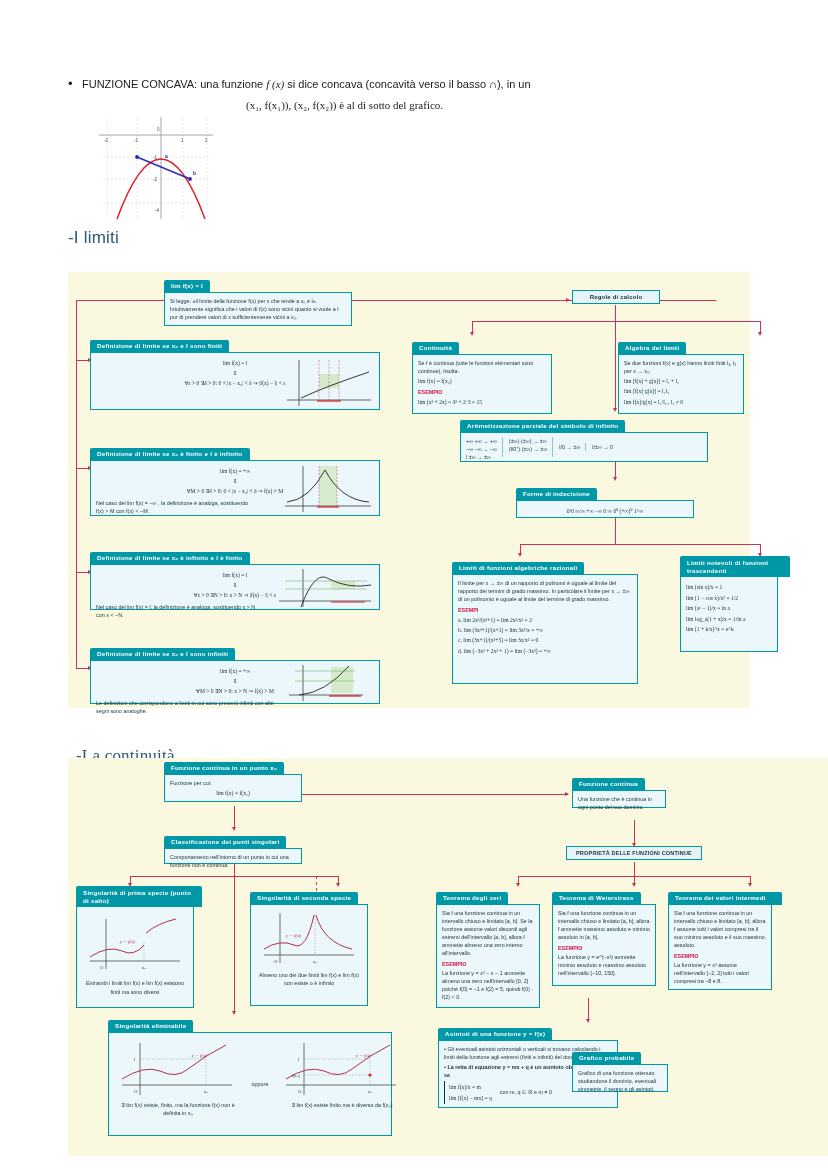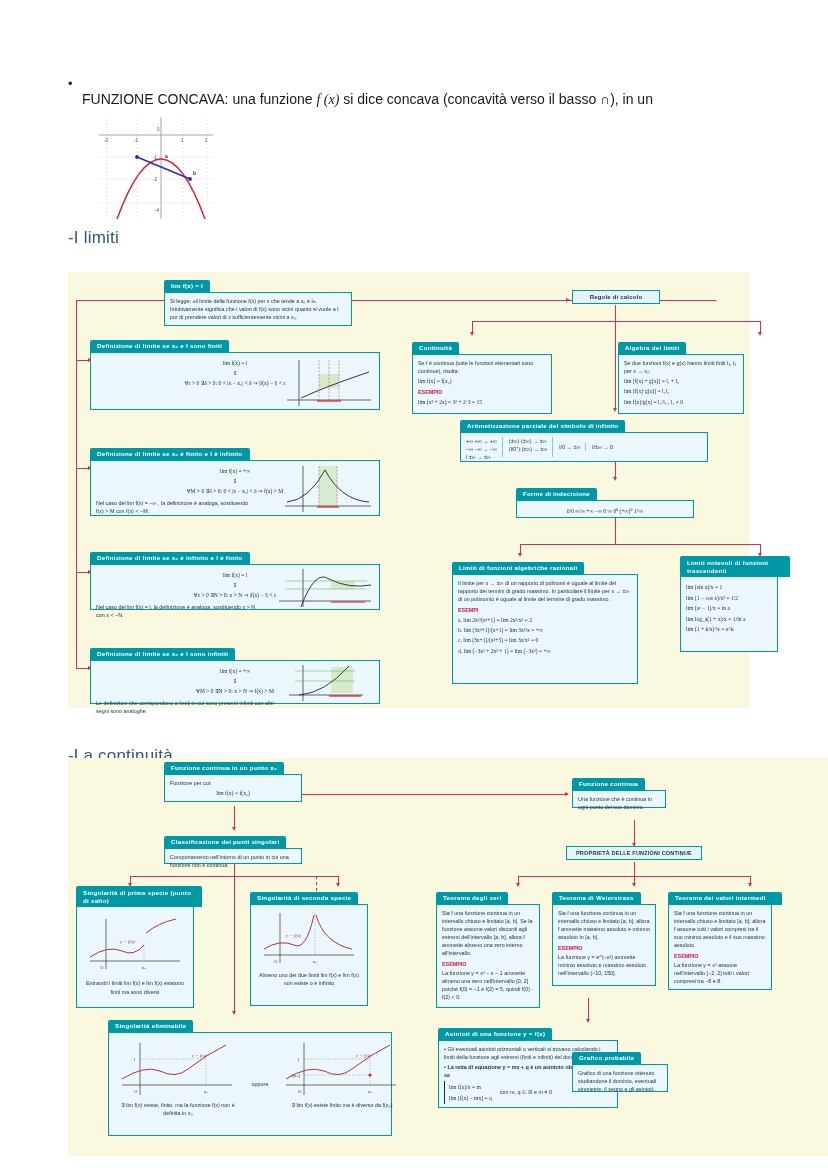--- a/index.html
+++ b/index.html
@@ -5,31 +5,31 @@
   html,body{margin:0;padding:0;}
   body{
     width:828px;height:1171px;background:#ffffff;
     font-family:"Liberation Sans", sans-serif;
     color:#111;overflow:hidden;position:relative;
   }
   
   .note{position:absolute;left:68px;top:74px;width:748px;}
   .note-line{display:flex;align-items:flex-start;}
   .bullet{width:14px;font-size:13px;line-height:20px;color:#222;flex:none;}
-  .note-body{font-size:14px;line-height:21px;color:#1a1a1a;margin-top:15px;}
+  .note-body{font-size:11px;line-height:21px;color:#1a1a1a;}
   .note-l2,.note-l3{margin-left:164px;}
   .mi{font-family:"Liberation Serif", serif;font-style:italic;}
   .mr{font-family:"Liberation Serif", serif;font-style:normal;}
   
   .parabola{position:absolute;left:95px;top:113px;width:122px;height:108px;}
 
   
   .sec-h{position:absolute;font-size:17px;color:#2f5874;letter-spacing:.2px;}
   #sec-limiti{left:68px;top:228px;}
-  #sec-cont{left:68px;top:746px;}
+  #sec-cont{left:76px;top:746px;font-family:Liberation Serif, serif;}
 
   
   .panel{position:absolute;background:#fbf8e0;}
   #panel-limiti{left:68px;top:272px;width:682px;height:436px;}
   #panel-cont{left:68px;top:760px;width:862px;height:0px;}
   #panel-cont{left:68px;top:758px;width:862px;height:400px;}
 
   
   .node{position:absolute;box-sizing:border-box;}
   .node .hdr{
@@ -68,20 +68,21 @@
   .mini{position:absolute;}
 </style>
 </head>
 <body>
 
 <div class="note">
   <div class="note-line">
     <span class="bullet">•</span>
     <div class="note-body">
       <span>FUNZIONE CONCAVA</span><span>: una funzione </span><span class="mi">f (x)</span><span> si dice concava (concavità verso il basso ∩), in un</span>
+      <div class="note-l3 mr">(x₁, f(x₁)), (x₂, f(x₂)) è al di sotto del grafico.</div>
     </div>
   </div>
 </div>
 
 <svg class="parabola" viewBox="0 0 122 108">
   <g stroke="#cfcfcf" stroke-width="0.5" stroke-dasharray="2,2">
     <line x1="12" y1="6" x2="12" y2="104"></line>
       <line x1="42" y1="6" x2="42" y2="104"></line>
     <line x1="88" y1="6" x2="88" y2="104"></line>
       <line x1="112" y1="6" x2="112" y2="104"></line>

